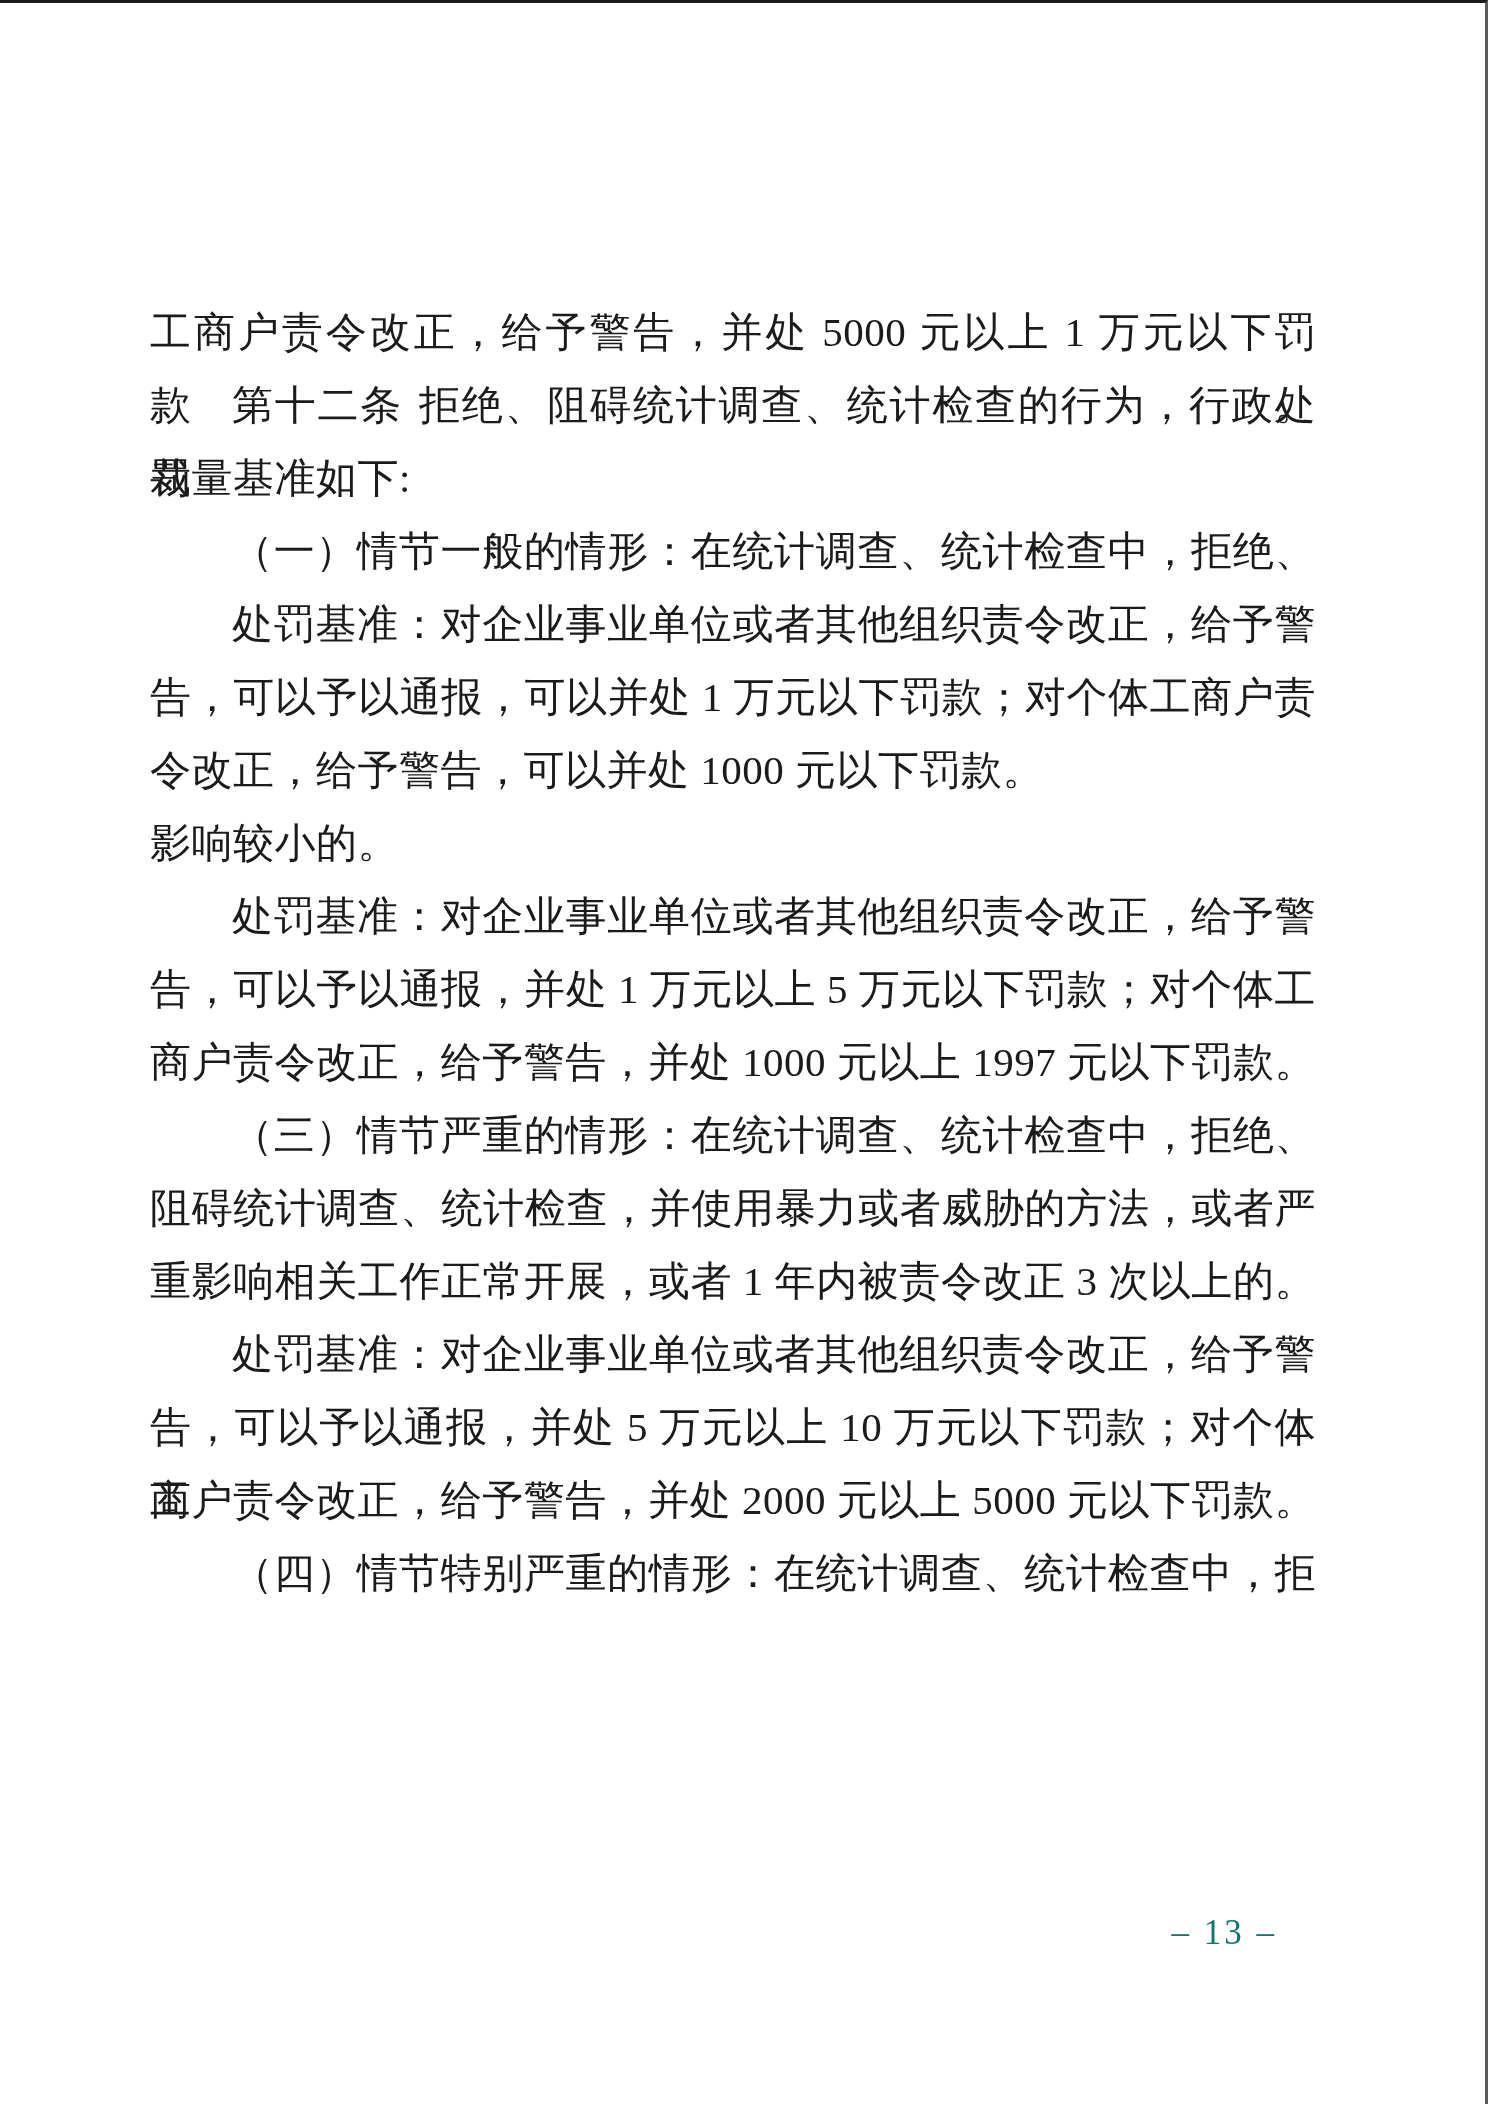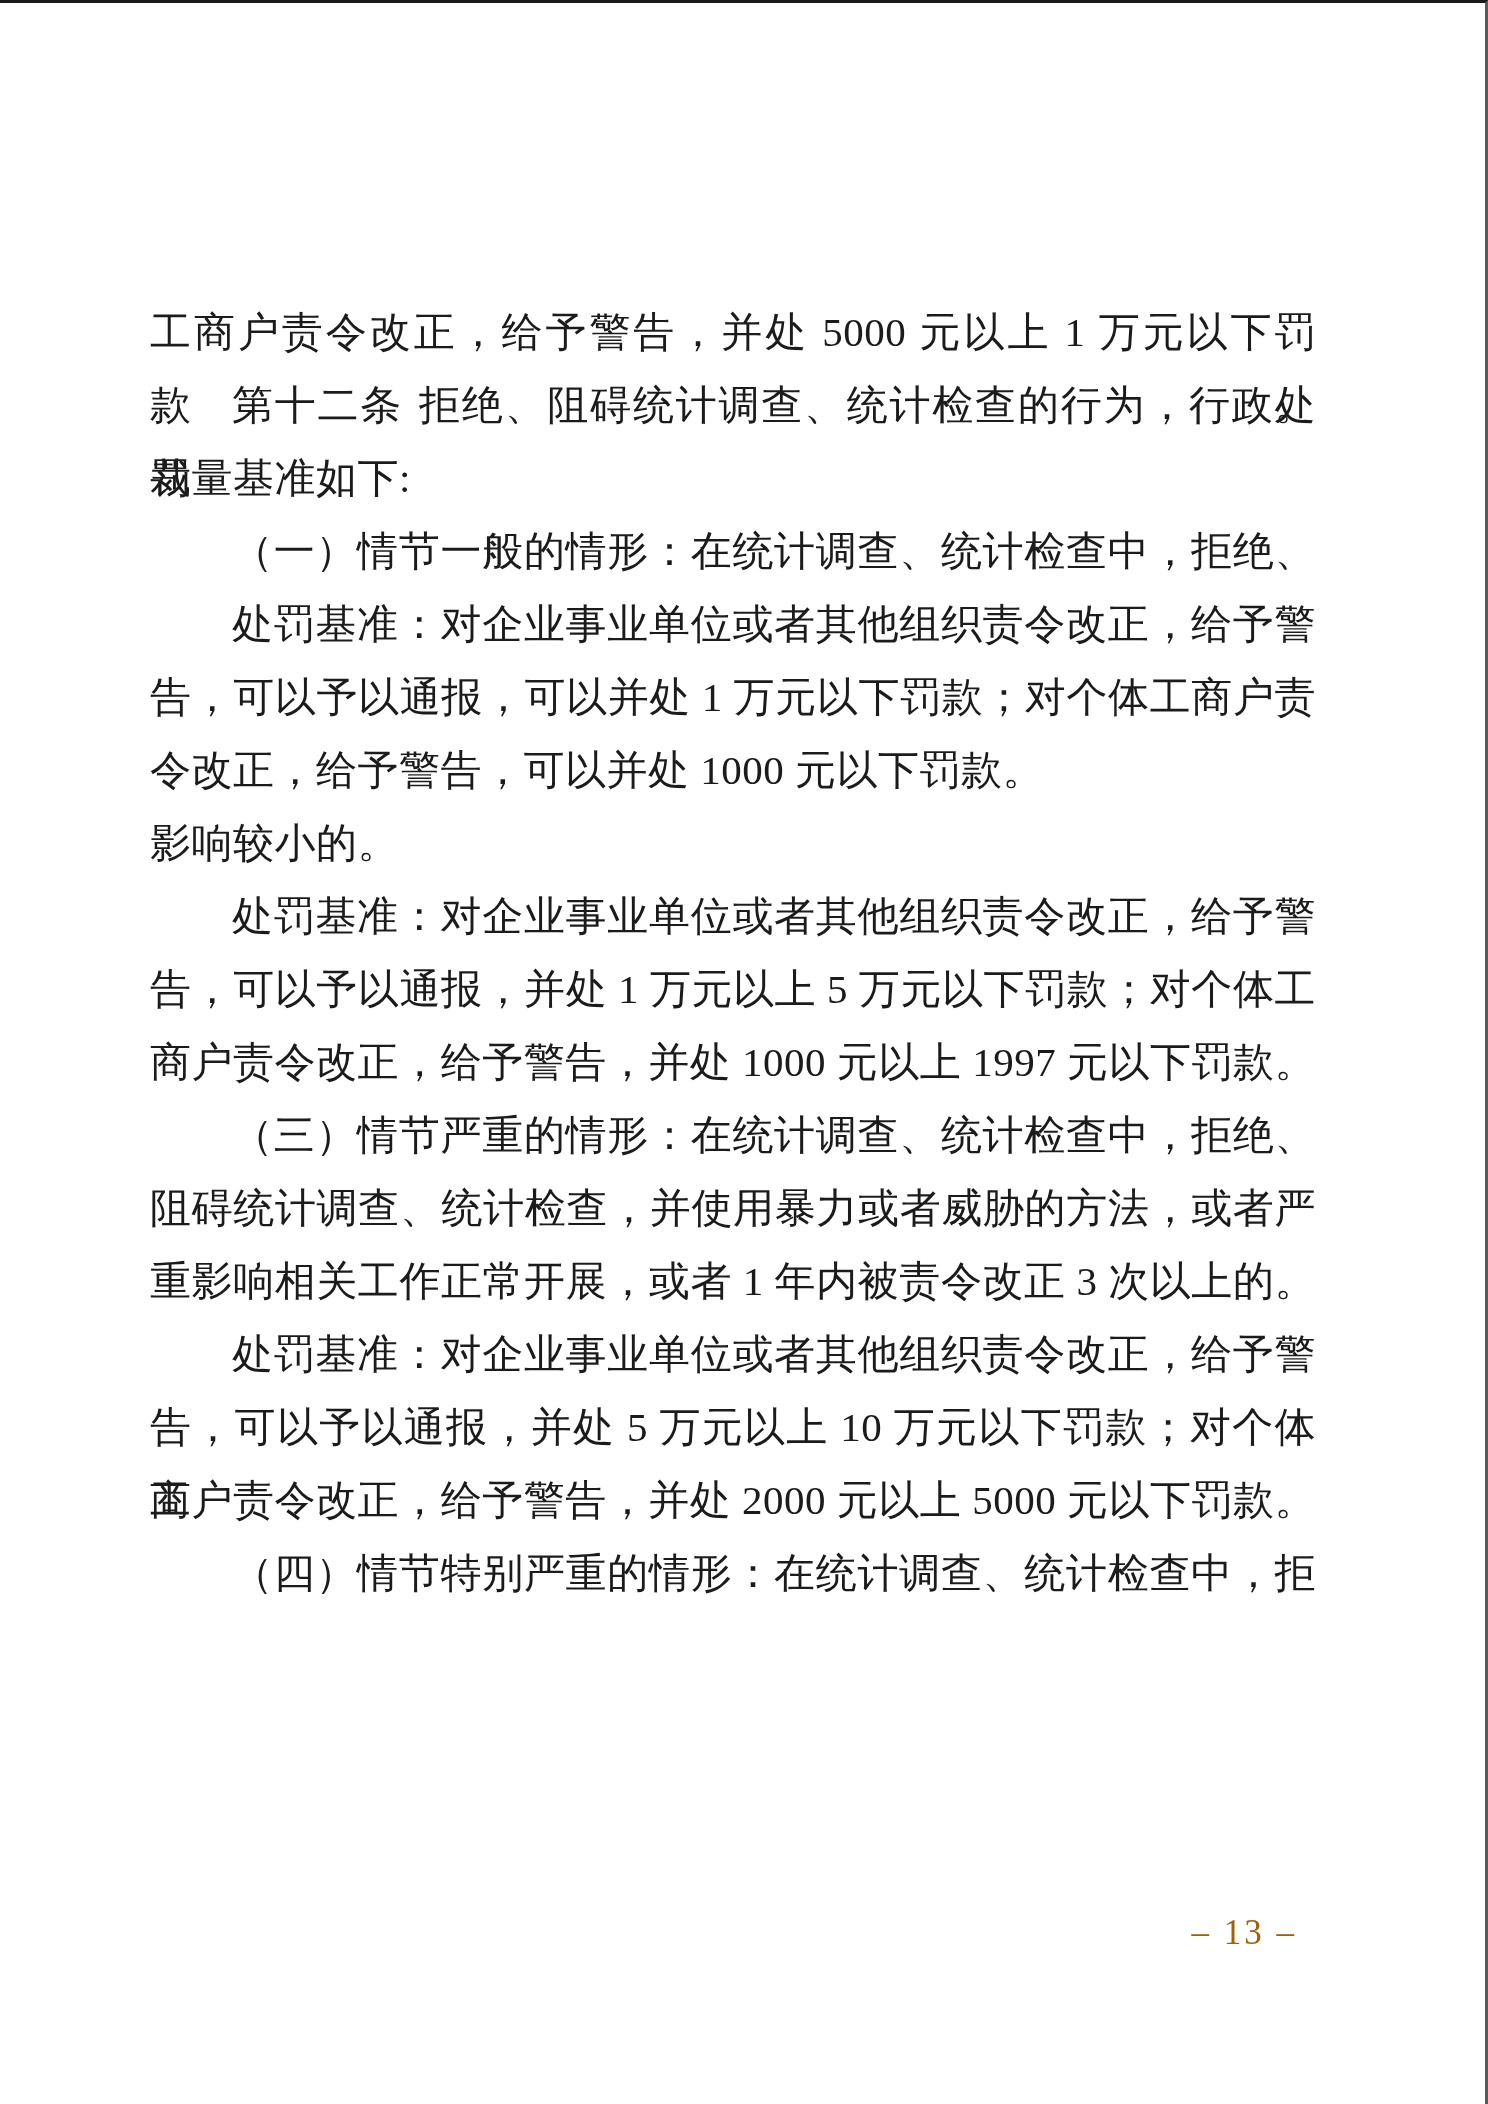--- a/index.html
+++ b/index.html
@@ -33,23 +33,23 @@
   .line.indent{
     text-indent:82px;
   }
   .kw{
     font-weight:400;
     padding-right:16px;
   }
   .page-num{
     position:absolute;
     top:1910px;
-    right:188px;
+    right:208px;
     font-size:35px;
-    color:#a16207;
+    color:#0f766e;
     letter-spacing:3px;
     white-space:nowrap;
   }
 </style>
 </head>
 <body>
 
 <div class="page">
 
   <div class="body-text">

